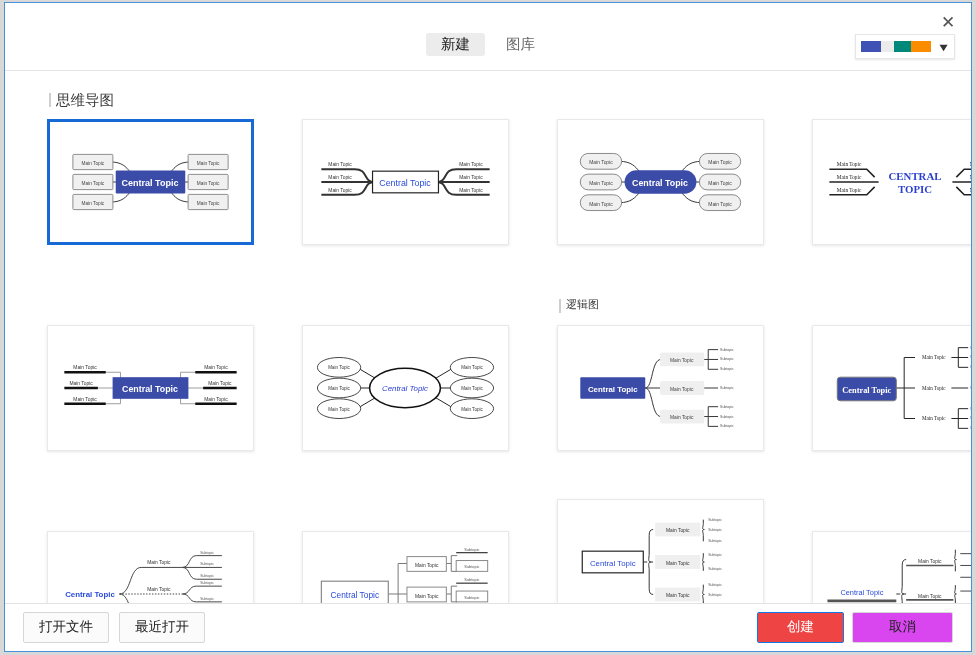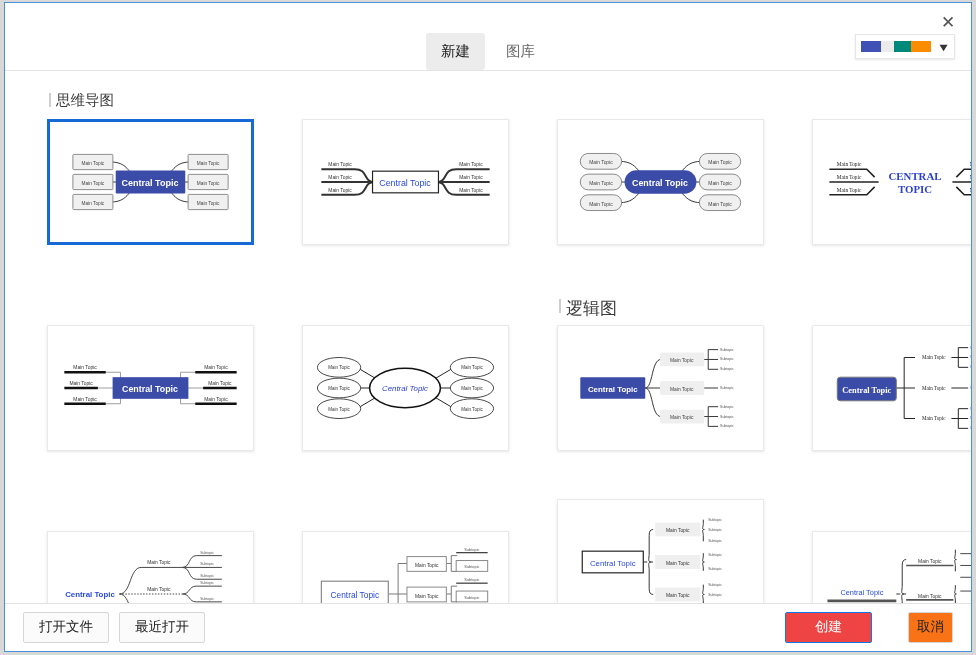--- a/index.html
+++ b/index.html
@@ -31,21 +31,21 @@
     display: flex; align-items: center; justify-content: center;
     color: #555; font-size: 17px; line-height: 1;
     cursor: pointer;
   }
   .tabs {
     position: absolute; left: 0; right: 0; top: 30px;
     display: flex; justify-content: center; gap: 6px;
   }
   .tab {
     font-size: 14.5px; color: #6b6b6b;
-    padding: 9px 15px; border-radius: 3px;
+    padding: 2px 15px; border-radius: 3px;
     cursor: pointer; white-space: nowrap;
   }
   .tab.active { background: #ececec; color: #202020; }
 
   .palette {
     position: absolute; right: 16px; top: 31px;
     width: 100px; height: 25px;
     background: #fff;
     border: 1px solid #e6e6e6;
     box-shadow: 0 1px 2px rgba(0,0,0,.10);
@@ -82,21 +82,21 @@
     width: 2px; height: 14px; background: #cfcfcf;
   }
 
   .grid {
     display: grid;
     grid-template-columns: repeat(4, 207px);
     column-gap: 18px; row-gap: 12px; gap: 48px;
   }
   .cell { position: relative; }
   .cell .lbl {
-    font-size: 17px; color: #3a3a3a;
+    font-size: 11px; color: #3a3a3a;
     margin: 4px 0 8px 2px; position: relative; padding-left: 7px;
     height: 20px;
   }
   .cell .lbl::before {
     content: ""; position: absolute; left: 0; top: 2px;
     width: 2px; height: 14px; background: #cfcfcf;
   }
   .cell .lbl.empty::before { display: none; }
 
   .card {
@@ -126,21 +126,21 @@
     font-size: 13.5px; font-family: "Liberation Sans", sans-serif;
     border: 1px solid #d6d6d6; background: #fbfbfb; color: #222;
     padding: 6px 15px; border-radius: 2px; cursor: pointer;
     margin-right: 10px; line-height: 1.2; text-align: right;
   }
   .spacer { flex: 1 1 auto; }
   .btn.primary {
     background: #ef4444; border-color: #1477e6; color: #fff;
     padding: 6px 29px; margin-right: 8px;
   }
-  .btn.ghost { padding: 6px 8px; margin-right: 0; background:#f97316;margin-left:28px; }
+  .btn.ghost { padding: 6px 36px; margin-right: 0; background:#d946ef; }
 
   
   .t-sans { font-family: "Liberation Sans", sans-serif; }
   .t-serif { font-family: "Liberation Serif", serif; }
 </style>
 </head>
 <body>
 
 <div id="app">
 

